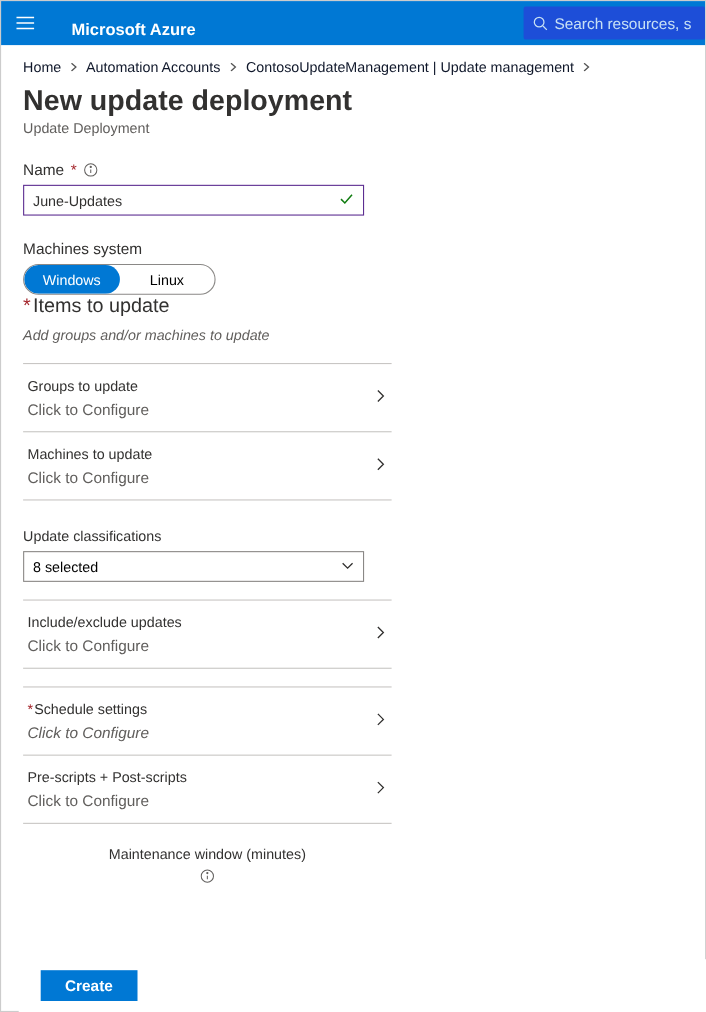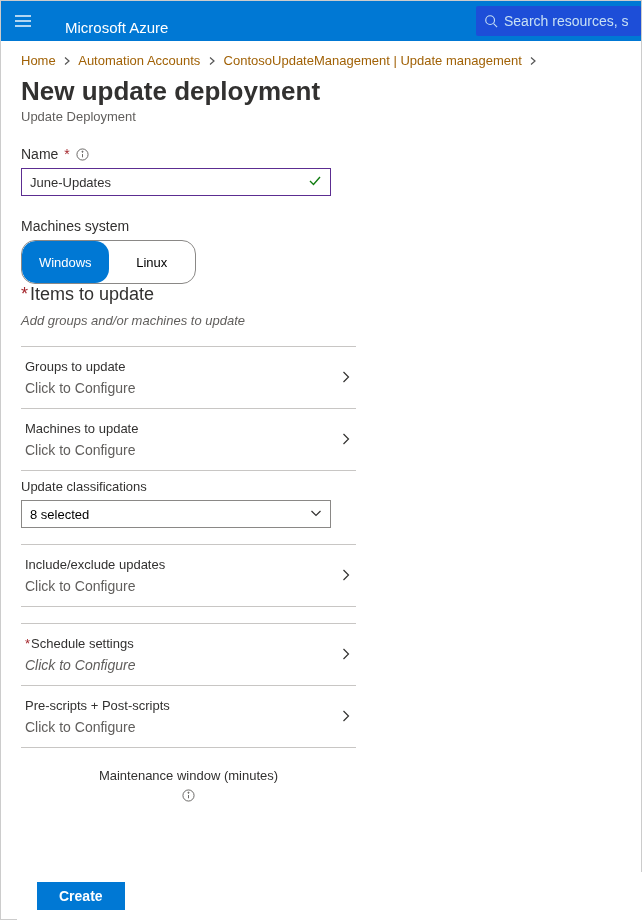--- a/index.html
+++ b/index.html
@@ -2,64 +2,64 @@
 <html><head>
   <meta charset="utf-8">
   <style>
     * { box-sizing: border-box; margin: 0; padding: 0; font-family: "Segoe UI", "Segoe UI Web Regular", -apple-system, sans-serif; }
     body { width: 642px; height: 920px; overflow: hidden; background: #fff; border: 1px solid #ccc; }
 
     
     .topbar { height: 40px; background: #0078d4; display: flex; align-items: center; color: #fff; }
     .hamburger { width: 44px; display: flex; align-items: center; justify-content: center; cursor: pointer; }
     .hamburger svg { width: 18px; height: 18px; }
-    .brand { font-size: 15px; font-weight: 400; margin-left: 20px; margin-top: 12px; }
+    .brand { font-size: 15px; font-weight: 700; margin-left: 20px; margin-top: 12px; }
     .search { margin-left: auto; background: #1d4ed8; height: 30px; display: flex; align-items: center; padding: 0 8px; color: #c7e0f4; font-size: 14px; border-radius: 2px; overflow: hidden; width: 165px; }
     .search svg { width: 14px; height: 14px; margin-right: 6px; flex-shrink: 0; }
     .search span { white-space: nowrap; }
 
     
     .breadcrumb { padding: 12px 20px 0 20px; font-size: 13px; color: #0078d4; }
-    .breadcrumb a { color: #a16207; text-decoration: none; cursor: pointer; }
+    .breadcrumb a { color: #0f172a; text-decoration: none; cursor: pointer; }
     .breadcrumb .sep { color: #555; margin: 0 4px; display: inline-block; }
     .breadcrumb .sep svg { width: 8px; height: 8px; }
 
     
     .content { padding: 4px 20px 80px 20px; }
     .page-title { font-size: 26px; font-weight: 600; color: #323130; margin-top: 4px; }
     .page-subtitle { font-size: 13px; color: #605e5c; margin-top: 2px; }
 
     .field-label { font-size: 14px; color: #323130; margin-top: 22px; display: flex; align-items: center; gap: 6px; }
     .req { color: #a4262c; }
     .info-icon { width: 13px; height: 13px; cursor: pointer; }
 
     .name-input { margin-top: 6px; border: 1px solid #5c2d91; height: 28px; width: 310px; display: flex; align-items: center; padding: 0 8px; font-size: 13px; color: #323130; }
     .name-input .check { margin-left: auto; color: #107c10; }
     .name-input .check svg { width: 14px; height: 14px; }
 
     
-    .os-toggle { margin-top: 6px; border: 1px solid #8a8886; border-radius: 14px; height: 44px; width: 175px; display: flex; overflow: hidden; }
+    .os-toggle { margin-top: 6px; border: 1px solid #8a8886; border-radius: 14px; height: 28px; width: 175px; display: flex; overflow: hidden; }
     .os-opt { flex: 1; display: flex; align-items: center; justify-content: center; font-size: 13px; cursor: pointer; }
     .os-opt.selected { background: #0078d4; color: #fff; border-radius: 14px; }
 
     .section-heading { font-size: 18px; color: #323130; }
     .section-heading .req { margin-right: 2px; }
     .section-desc { font-size: 13px; color: #605e5c; margin-top: 8px; font-style: italic; }
 
     .config-list { margin-top: 18px; width: 335px; }
     .spacer-line { border-top: 1px solid #c8c6c4; margin-top: 16px; }
     .config-row { border-bottom: 1px solid #c8c6c4; padding: 12px 4px 12px 4px; position: relative; cursor: pointer; }
     .config-row .row-title { font-size: 13px; color: #323130; }
     .config-row .row-sub { font-size: 14px; color: #605e5c; margin-top: 6px; }
     .config-row .row-sub.italic { font-style: italic; }
     .config-row .chevron { position: absolute; right: 4px; top: 50%; transform: translateY(-50%); }
     .config-row .chevron svg { width: 12px; height: 12px; color: #323130; }
     .row-title .req { color: #a4262c; margin-right: 1px; }
 
-    .plain-label { font-size: 13px; color: #323130; margin-top: 8px; }
+    .plain-label { font-size: 13px; color: #323130; margin-top: 25px; }
 
     .dropdown { margin-top: 6px; border: 1px solid #8a8886; height: 28px; width: 310px; display: flex; align-items: center; padding: 0 8px; font-size: 13px; cursor: pointer; }
     .dropdown .caret { margin-left: auto; }
     .dropdown .caret svg { width: 12px; height: 12px; }
 
     .maint-label { font-size: 13px; color: #323130; margin-top: 20px; display: flex; align-items: center; gap: 6px; flex-direction: column; }
 
     
     .footer { position: absolute; left: 17px; bottom: 0; width: 642px; padding: 10px 20px; background: #fff; }
     .create-btn { background: #0078d4; color: #fff; border: none; height: 28px; padding: 0 22px; font-size: 14px; font-weight: 600; cursor: pointer; }

